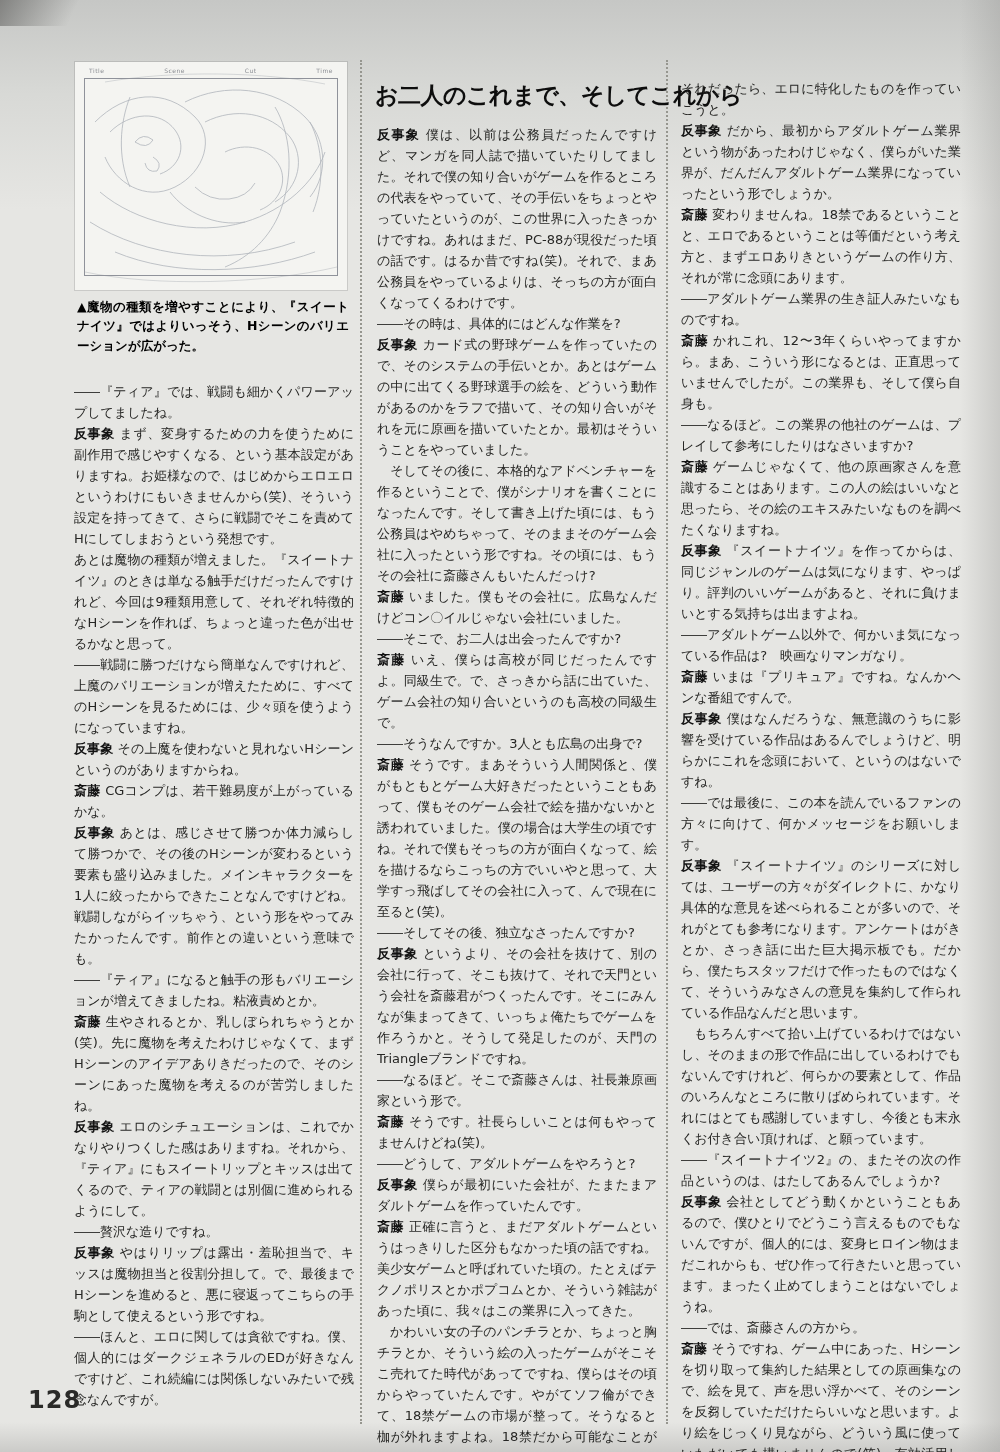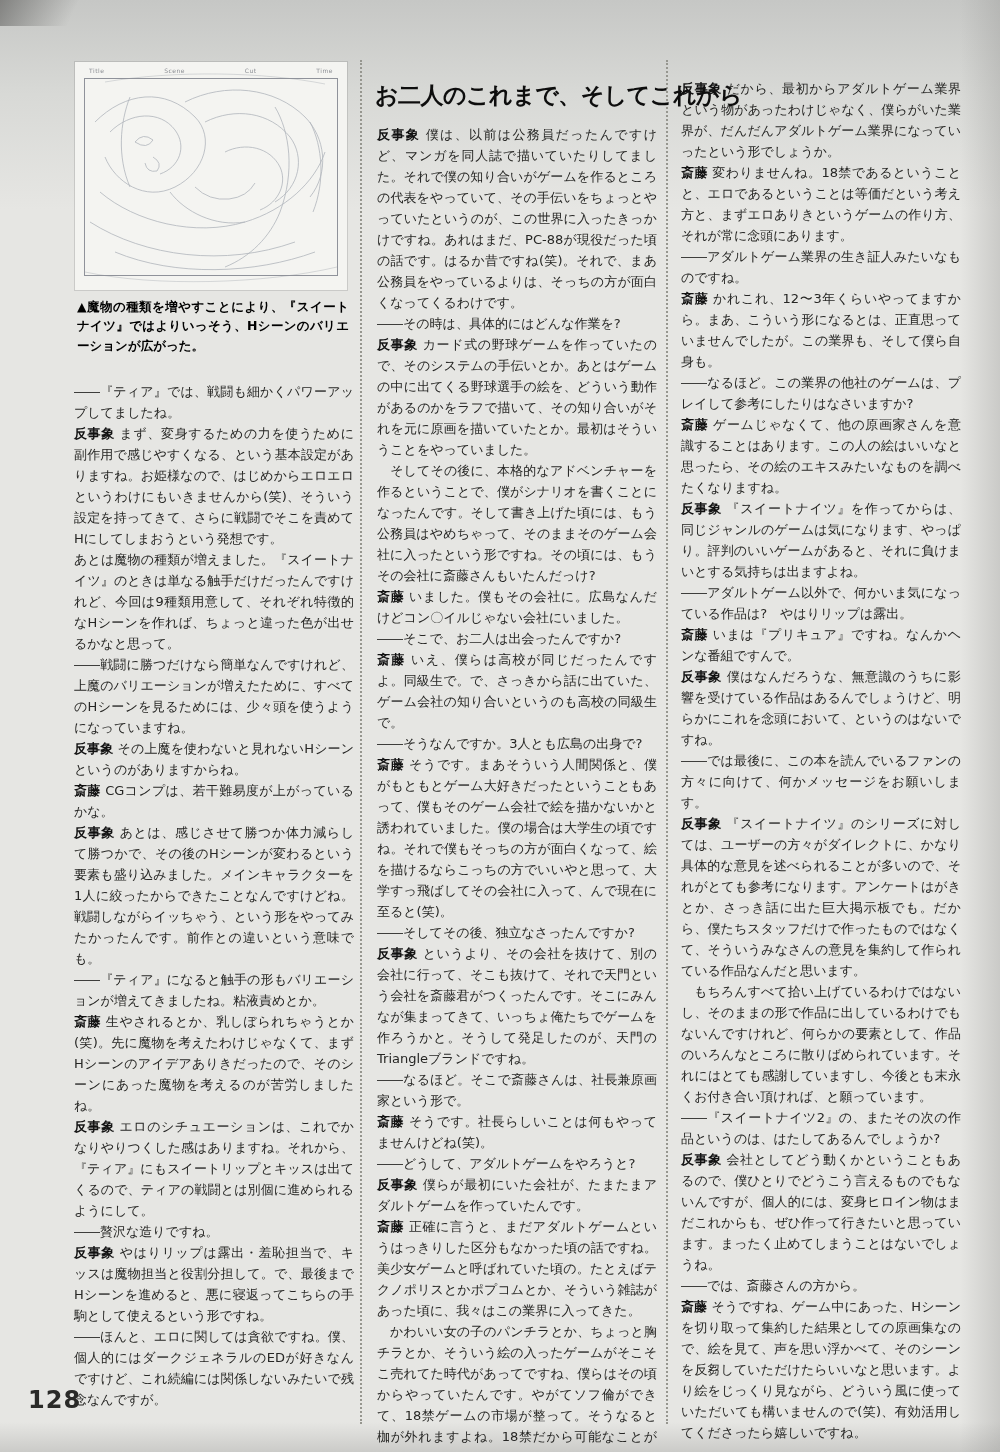--- a/index.html
+++ b/index.html
@@ -129,28 +129,29 @@
       <p class="para">――なるほど。そこで斎藤さんは、社長兼原画家という形で。</p>
       <p class="para"><b class="speaker">斎藤</b> そうです。社長らしいことは何もやってませんけどね(笑)。</p>
       <p class="para">――どうして、アダルトゲームをやろうと?</p>
       <p class="para"><b class="speaker">反事象</b> 僕らが最初にいた会社が、たまたまアダルトゲームを作っていたんです。</p>
       <p class="para"><b class="speaker">斎藤</b> 正確に言うと、まだアダルトゲームというはっきりした区分もなかった頃の話ですね。美少女ゲームと呼ばれていた頃の。たとえばテクノポリスとかポプコムとか、そういう雑誌があった頃に、我々はこの業界に入ってきた。</p>
       <p class="para">　かわいい女の子のパンチラとか、ちょっと胸チラとか、そういう絵の入ったゲームがそこそこ売れてた時代があってですね、僕らはその頃からやっていたんです。やがてソフ倫ができて、18禁ゲームの市場が整って。そうなると枷が外れますよね。18禁だから可能なことがたくさんできてきて、</p>
     </div>
 </div>
 
 <div class="col col-right">
+    <p class="para">それだったら、エロに特化したものを作っていこうと。</p>
     <p class="para"><b class="speaker">反事象</b> だから、最初からアダルトゲーム業界という物があったわけじゃなく、僕らがいた業界が、だんだんアダルトゲーム業界になっていったという形でしょうか。</p>
     <p class="para"><b class="speaker">斎藤</b> 変わりませんね。18禁であるということと、エロであるということは等価だという考え方と、まずエロありきというゲームの作り方、それが常に念頭にあります。</p>
     <p class="para">――アダルトゲーム業界の生き証人みたいなものですね。</p>
     <p class="para"><b class="speaker">斎藤</b> かれこれ、12〜3年くらいやってますから。まあ、こういう形になるとは、正直思っていませんでしたが。この業界も、そして僕ら自身も。</p>
     <p class="para">――なるほど。この業界の他社のゲームは、プレイして参考にしたりはなさいますか?</p>
     <p class="para"><b class="speaker">斎藤</b> ゲームじゃなくて、他の原画家さんを意識することはあります。この人の絵はいいなと思ったら、その絵のエキスみたいなものを調べたくなりますね。</p>
     <p class="para"><b class="speaker">反事象</b> 『スイートナイツ』を作ってからは、同じジャンルのゲームは気になります、やっぱり。評判のいいゲームがあると、それに負けまいとする気持ちは出ますよね。</p>
-    <p class="para">――アダルトゲーム以外で、何かいま気になっている作品は?　やはりリップは露出。</p>
+    <p class="para">――アダルトゲーム以外で、何かいま気になっている作品は?　映画なりマンガなり。</p>
     <p class="para"><b class="speaker">斎藤</b> いまは『プリキュア』ですね。なんかヘンな番組ですんで。</p>
     <p class="para"><b class="speaker">反事象</b> 僕はなんだろうな、無意識のうちに影響を受けている作品はあるんでしょうけど、明らかにこれを念頭において、というのはないですね。</p>
     <p class="para">――では最後に、この本を読んでいるファンの方々に向けて、何かメッセージをお願いします。</p>
     <p class="para"><b class="speaker">反事象</b> 『スイートナイツ』のシリーズに対しては、ユーザーの方々がダイレクトに、かなり具体的な意見を述べられることが多いので、それがとても参考になります。アンケートはがきとか、さっき話に出た巨大掲示板でも。だから、僕たちスタッフだけで作ったものではなくて、そういうみなさんの意見を集約して作られている作品なんだと思います。</p>
     <p class="para">　もちろんすべて拾い上げているわけではないし、そのままの形で作品に出しているわけでもないんですけれど、何らかの要素として、作品のいろんなところに散りばめられています。それにはとても感謝していますし、今後とも末永くお付き合い頂ければ、と願っています。</p>
     <p class="para">――『スイートナイツ2』の、またその次の作品というのは、はたしてあるんでしょうか?</p>
     <p class="para"><b class="speaker">反事象</b> 会社としてどう動くかということもあるので、僕ひとりでどうこう言えるものでもないんですが、個人的には、変身ヒロイン物はまだこれからも、ぜひ作って行きたいと思っています。まったく止めてしまうことはないでしょうね。</p>
     <p class="para">――では、斎藤さんの方から。</p>
     <p class="para"><b class="speaker">斎藤</b> そうですね、ゲーム中にあった、Hシーンを切り取って集約した結果としての原画集なので、絵を見て、声を思い浮かべて、そのシーンを反芻していただけたらいいなと思います。より絵をじっくり見ながら、どういう風に使っていただいても構いませんので(笑)、有効活用してくださったら嬉しいですね。</p>
   </div>

